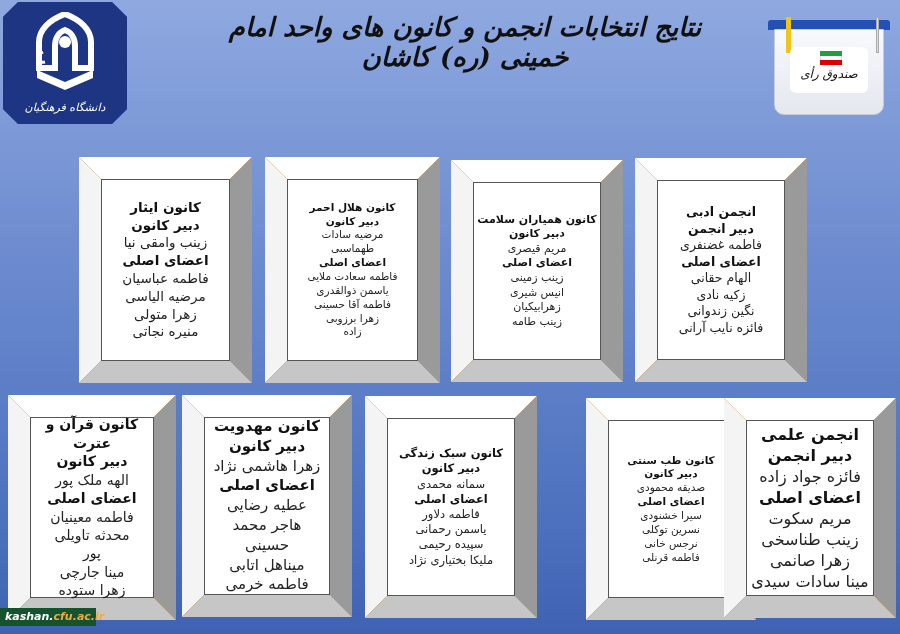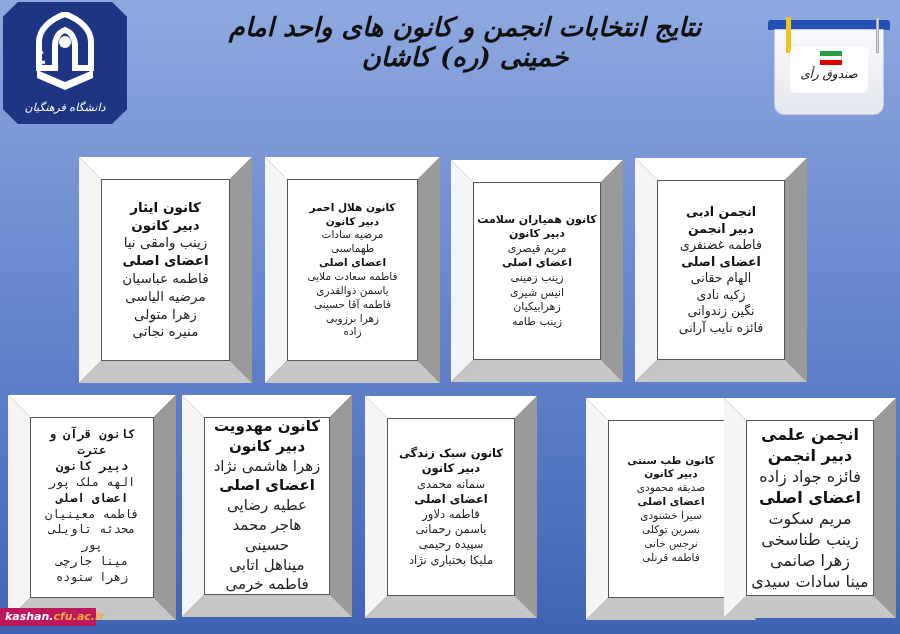--- a/index.html
+++ b/index.html
@@ -73,28 +73,28 @@
       background: #fff; border: 1px solid #555;
       display: flex; flex-direction: column; align-items: center; justify-content: center;
       direction: rtl; text-align: center; padding: 2px 3px;
     }
     .face .line { color: #222; line-height: 1.32; white-space: nowrap; }
     .face .b { font-weight: bold; color: #111; }
     .c1 .line { font-size: 13.5px; }
     .c2 .line { font-size: 10.5px; }
     .c3 .line { font-size: 11px; }
     .c4 .line { font-size: 12.5px; }
-    .c5 .line { font-size: 12px; font-family: Liberation Mono, monospace; }
+    .c5 .line { font-size: 14px; }
     .c6 .line { font-size: 15px; }
     .c7 .line { font-size: 11.5px; }
     .c8 .line { font-size: 10.5px; }
     .c9 .line { font-size: 16px; }
     .watermark {
       position: absolute; left: 0; top: 608px; width: 96px; height: 18px;
-      background: #be185d; color: #fff; font-family: "DejaVu Sans", sans-serif;
+      background: #14532d; color: #fff; font-family: "DejaVu Sans", sans-serif;
       font-size: 11px; font-weight: bold; font-style: italic; line-height: 18px; padding-left: 5px;
     }
     .watermark .accent { color: #f2a93b; }
   </style>
 </head>
 <body>
 
 <div class="logo">
   <svg width="68" height="80" viewBox="0 0 68 80">
     <path d="M34 2 C18 8 8 18 8 30 L8 56 L24 56 L24 34 C24 26 28 20 34 18 C40 20 44 26 44 34 L44 56 L60 56 L60 30 C60 18 50 8 34 2 Z" fill="none" stroke="#fff" stroke-width="6"></path>

